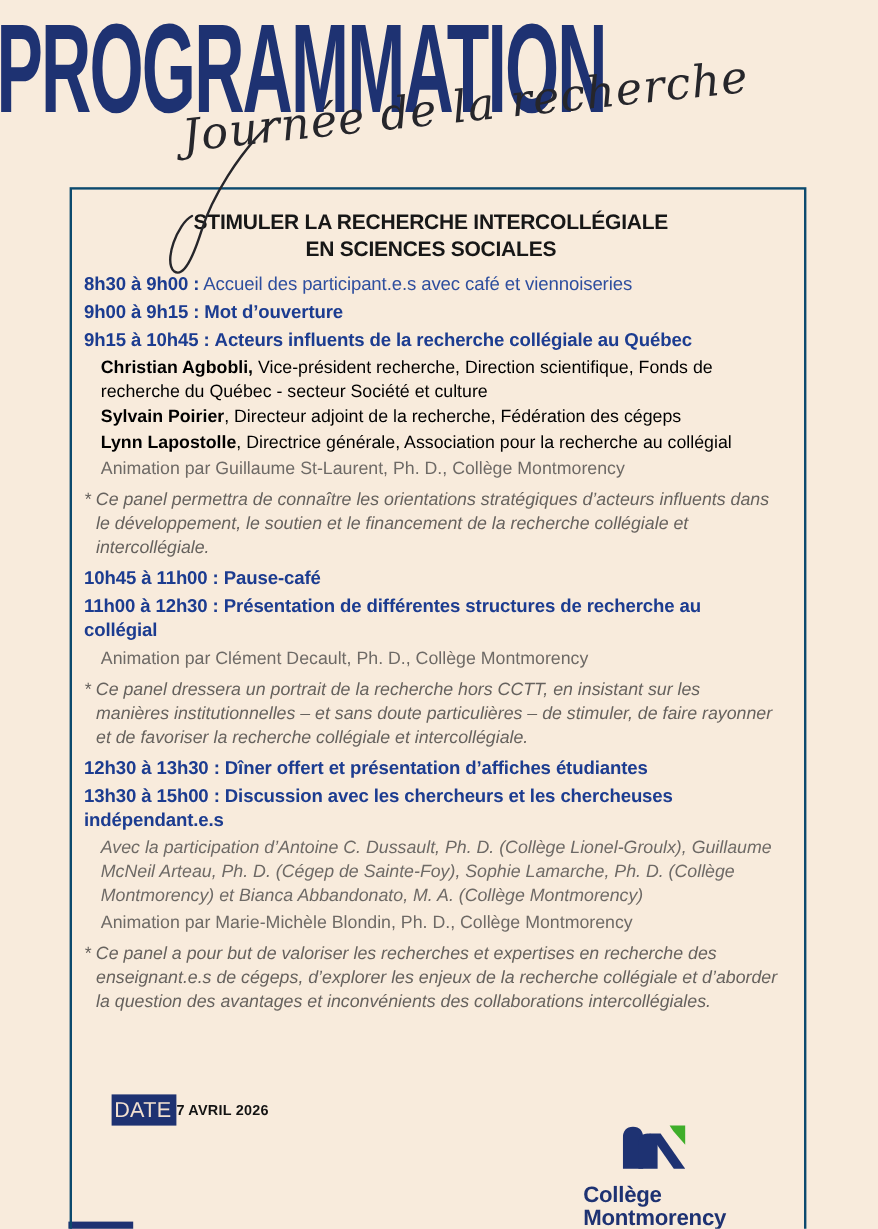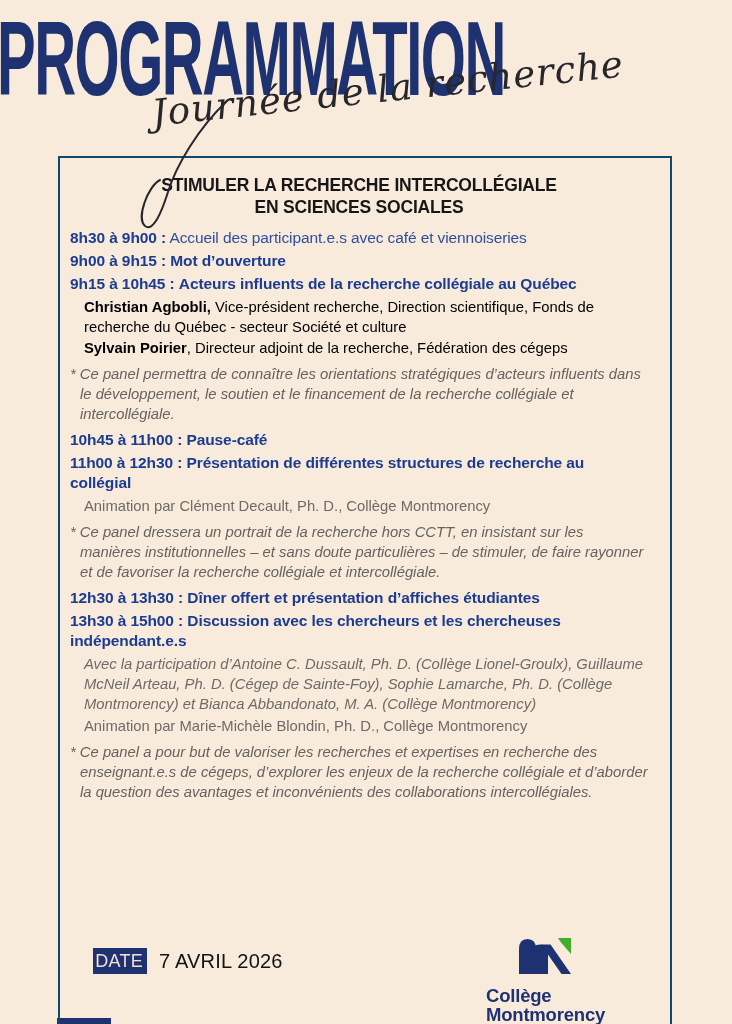--- a/index.html
+++ b/index.html
@@ -72,33 +72,32 @@
     margin:6px 0 6px 0;
     padding-left:10px; text-indent:-10px;
     font-style:italic;
     font-size:14.8px; line-height:20px;
     color:#66625e;
   }
   .footer-row {
     position:absolute; left:57px;
     display:flex; align-items:center;
   }
-  .footer-row.date { top:948px;padding-left:36px; }
+  .footer-row.date { top:912px;padding-left:36px; }
   .footer-row.lieu { top:1018px; }
   .badge {
     width:54px; height:26px;
     background:#1e3272; color:#f2e0cf;
     font-size:18px; letter-spacing:0.3px;
     display:flex; align-items:center; justify-content:flex-end;
     padding-right:4px;
   }
   .badge-value {
-    margin-left:12px;
-    font-weight:normal; color:#131313;
-    font-size:20px; letter-spacing:0.2px;
+    font-weight:bold; color:#131313;
+    font-size:12px; letter-spacing:0.2px;
   }
   .logo {
     position:absolute; left:486px; top:937px;
     display:flex; align-items:center; gap:11px;flex-direction:column;
   }
   .logo-text {
     color:#1e3272; font-weight:bold;
     font-size:18.5px; line-height:19px; letter-spacing:-0.2px;
   }
 </style>
@@ -132,21 +131,25 @@
     <span class="t">9h15 à 10h45 :</span>
     <span class="txt-bold">Acteurs influents de la recherche collégiale au Québec</span>
   </p>
 
   <p class="speaker">
     <span class="name">Christian Agbobli,</span><span> Vice-président recherche, Direction scientifique, Fonds de recherche du Québec - secteur Société et culture</span>
   </p>
   <p class="speaker">
     <span class="name">Sylvain Poirier</span><span>, Directeur adjoint de la recherche, Fédération des cégeps</span>
   </p>
-
+  <p class="speaker">
+    <span class="name">Lynn Lapostolle</span><span>,  Directrice générale, Association pour la recherche au collégial</span>
+  </p>
+
+  <p class="anim">Animation par Guillaume St-Laurent, Ph. D., Collège Montmorency</p>
 
   <p class="note">* Ce panel permettra de connaître les orientations stratégiques d’acteurs influents dans le développement, le soutien et le financement de la recherche collégiale et intercollégiale.</p>
 
   <p class="time-line">
     <span class="t">10h45 à 11h00 :</span>
     <span class="txt-bold">Pause-café</span>
   </p>
   <p class="time-line">
     <span class="t">11h00 à 12h30 :</span>
     <span class="txt-bold">Présentation de différentes structures de recherche au collégial</span>

